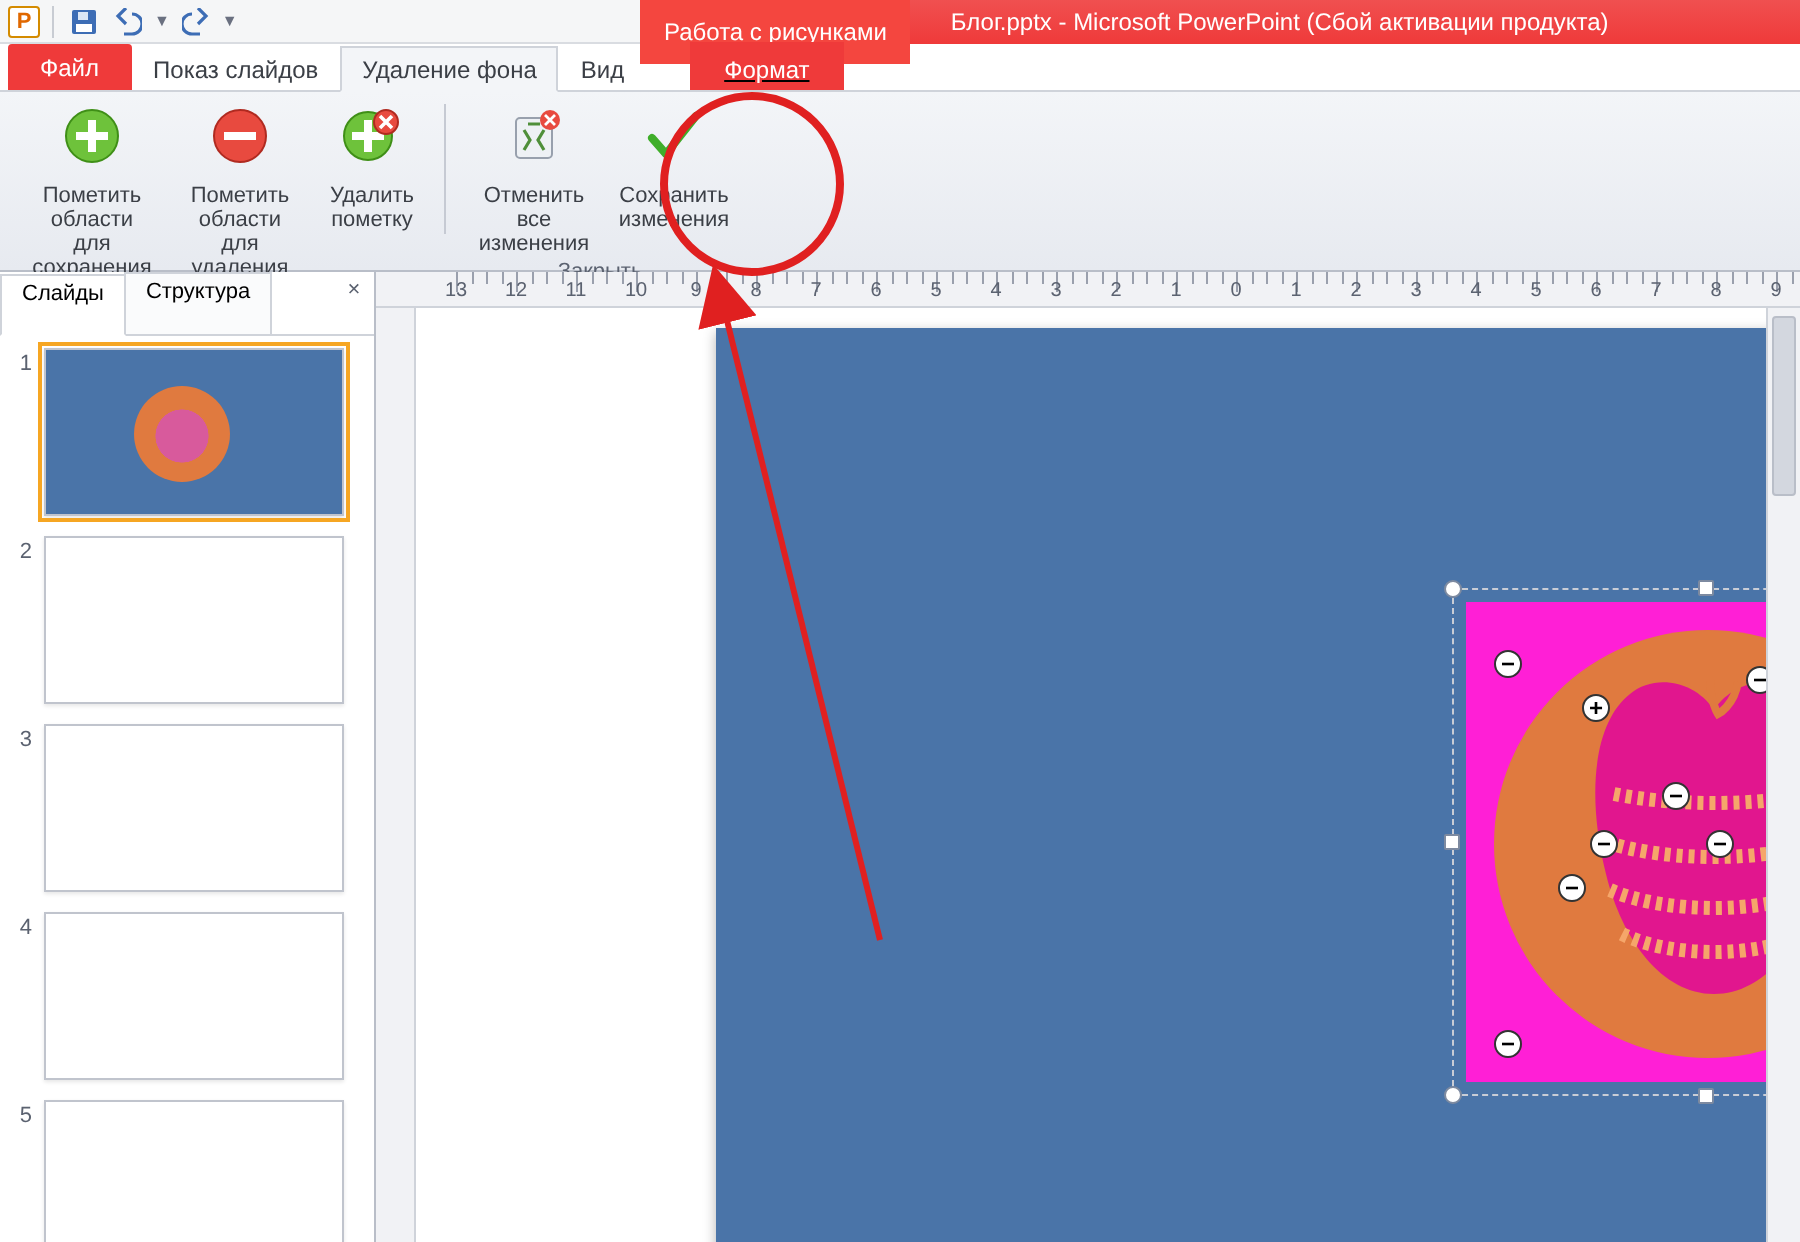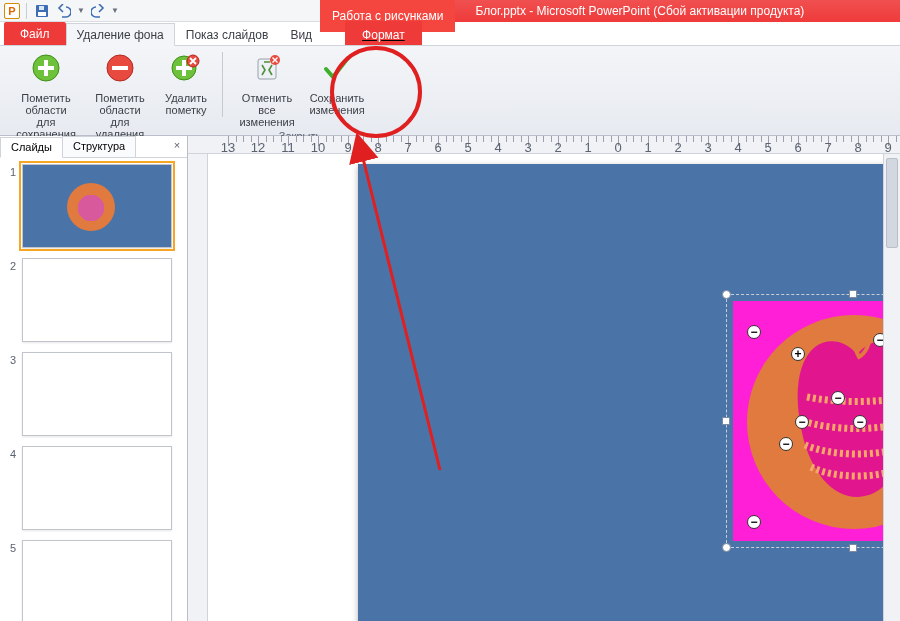--- a/index.html
+++ b/index.html
@@ -29,39 +29,39 @@
   .rgroup .buttons { display:flex; gap:2px; flex:1; align-items:flex-start; padding-top:2px;}
   .rgroup .glabel { font-size:11px; color:#5b6270; padding:2px 0 3px; text-align:center; width:100%; }
   .rsep { width:1px; background:#c6cad3; margin:4px 4px 18px;}
   .bigbtn { width:72px; text-align:center; font-size:11px; color:#3b3f46; line-height:12px; display:flex; flex-direction:column; align-items:center; gap:8px; padding:2px 2px 0; cursor:default;}
   .bigbtn .ico { width:32px; height:32px; display:flex; align-items:center; justify-content:center; }
   .bigbtn .lbl { white-space:pre-line; }
 
   
   .workspace { position:absolute; top:136px; left:0; right:0; bottom:0; display:flex; }
   .slidepanel { width:188px; border-right:1px solid #b9bec8; background:#fff; display:flex; flex-direction:column; }
-  .sp-tabs { height:22px; display:flex; border-bottom:1px solid #cfd3da; font-size:11px; }
+  .sp-tabs { height:32px; display:flex; border-bottom:1px solid #cfd3da; font-size:11px; }
   .sp-tab { padding:3px 10px; border:1px solid #cfd3da; border-bottom:none; background:#fafbfc; margin-right:-1px;}
   .sp-tab.active { background:#fff; border-bottom:1px solid #fff; position:relative; top:1px;}
   .sp-close { margin-left:auto; width:20px; text-align:center; color:#5b6270; cursor:default; padding-top:3px;}
   .thumbs { flex:1; overflow-y:auto; padding:6px 4px; }
   .thumb-row { display:flex; align-items:flex-start; gap:6px; margin-bottom:10px;}
   .thumb-num { width:12px; font-size:11px; color:#5b6270; text-align:right; padding-top:2px;}
   .thumb { width:150px; height:84px; border:1px solid #c0c4cd; background:#fff; box-shadow:0 1px 2px rgba(0,0,0,.1);}
   .thumb.sel { outline:2px solid #f6a623; outline-offset:1px;}
   .thumb.slide1 { background:#4a74a8; position:relative;}
   .thumb.slide1::after{ content:""; position:absolute; left:44px; top:18px; width:48px; height:48px; border-radius:50%; background:#e07a3f;}
   .thumb.slide1::before{ content:""; position:absolute; left:52px; top:28px; width:32px; height:30px; background:radial-gradient(circle,#d85a9c 60%, transparent 61%); z-index:1;}
 
   .editor { flex:1; background:#fff; position:relative; min-width:0; }
   .hruler { height:18px; background:#f1f2f5; border-bottom:1px solid #cfd3da; font-size:9px; color:#5b6270; position:relative; overflow:hidden;}
   .hruler .ticks { position:absolute; left:40px; right:0; top:0; bottom:0;}
   .tick { position:absolute; top:0; width:1px; height:6px; background:#9aa0ad;}
   .tick.major { height:10px;}
-  .tick-label { position:absolute; top:4px; font-size:13px; transform:translateX(-50%);}
+  .tick-label { position:absolute; top:4px; font-size:10px; transform:translateX(-50%);}
   .vruler { position:absolute; left:0; top:18px; bottom:0; width:20px; background:#f1f2f5; border-right:1px solid #cfd3da;}
   .canvas-scroll { position:absolute; left:20px; top:18px; right:0; bottom:0; background:#fff; overflow:hidden;}
   .slide { position:absolute; left:150px; top:10px; width:700px; height:520px; background:#4a74a8; box-shadow:0 2px 6px rgba(0,0,0,.3);}
   .sel-box { position:absolute; left:368px; top:130px; width:254px; height:254px; border:1px dashed #c9cdd6;}
   .magenta { position:absolute; inset:6px; background:#ff1fd6;}
   .circle { position:absolute; left:14px; top:14px; width:214px; height:214px; border-radius:50%; background:#e07a3f;}
   .apple { position:absolute; left:44px; top:34px; width:160px; height:170px; }
   .apple svg { width:100%; height:100%; }
   .handle { position:absolute; width:9px; height:9px; background:#fff; border:1px solid #7d8aa0; border-radius:50%;}
   .handle.sq { border-radius:1px; width:8px; height:8px;}
@@ -103,22 +103,22 @@
         </svg>
     </div>
     <span class="caret">▼</span>
   </div>
   <div class="context-tab">Работа с рисунками</div>
   <div class="title-text">Блог.pptx - Microsoft PowerPoint (Сбой активации продукта)</div>
 </div>
 
 <div class="tabstrip">
   <div class="tab file">Файл</div>
+  <div class="tab">Показ слайдов</div>
   <div class="tab active">Удаление фона</div>
-  <div class="tab">Показ слайдов</div>
   <div class="tab">Вид</div>
   <div class="format-wrap" style="margin-left:22px;">
     <div class="tab format">Формат</div>
   </div>
 </div>
 
 <div class="ribbon">
   <div class="rgroup">
     <div class="buttons">
       <div class="bigbtn">

